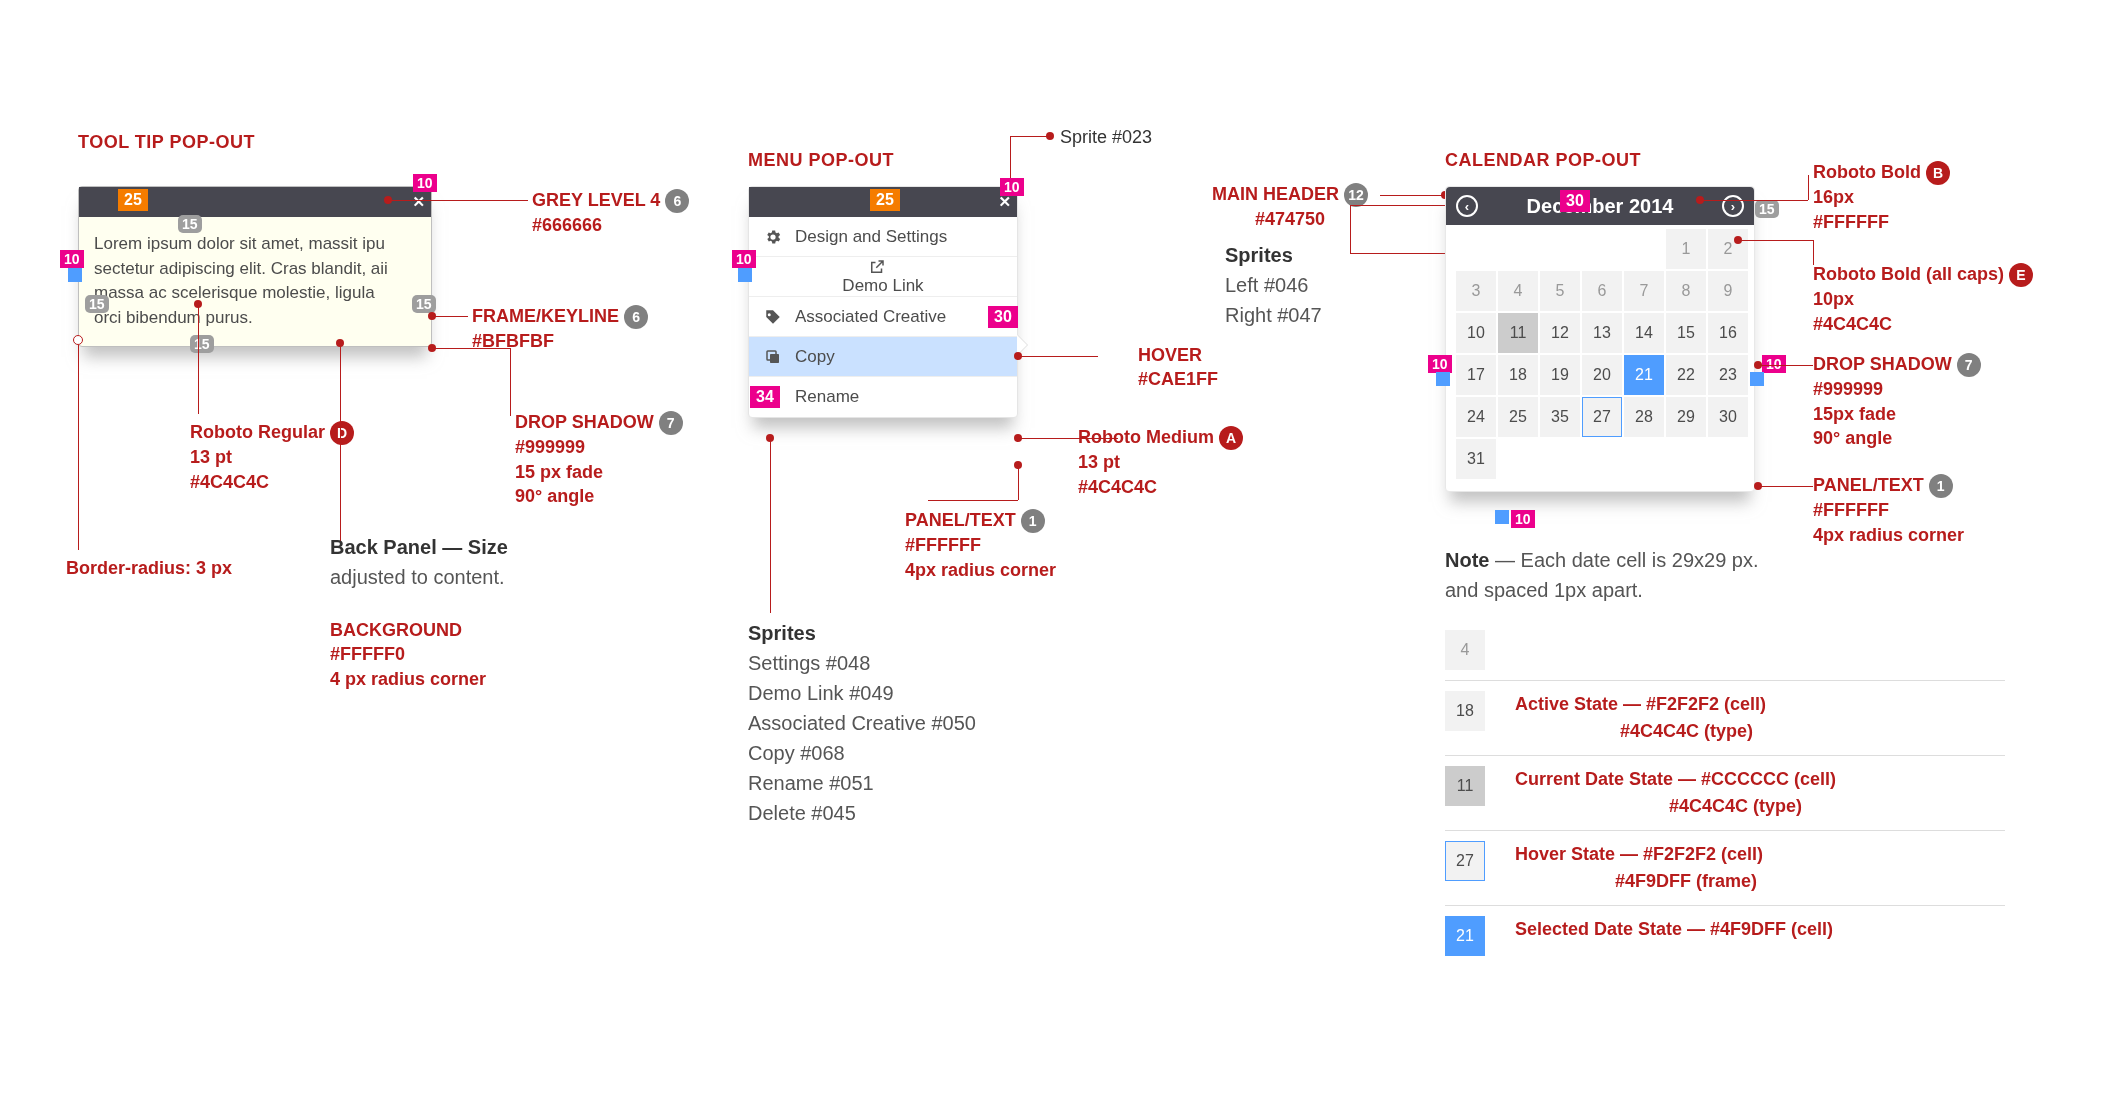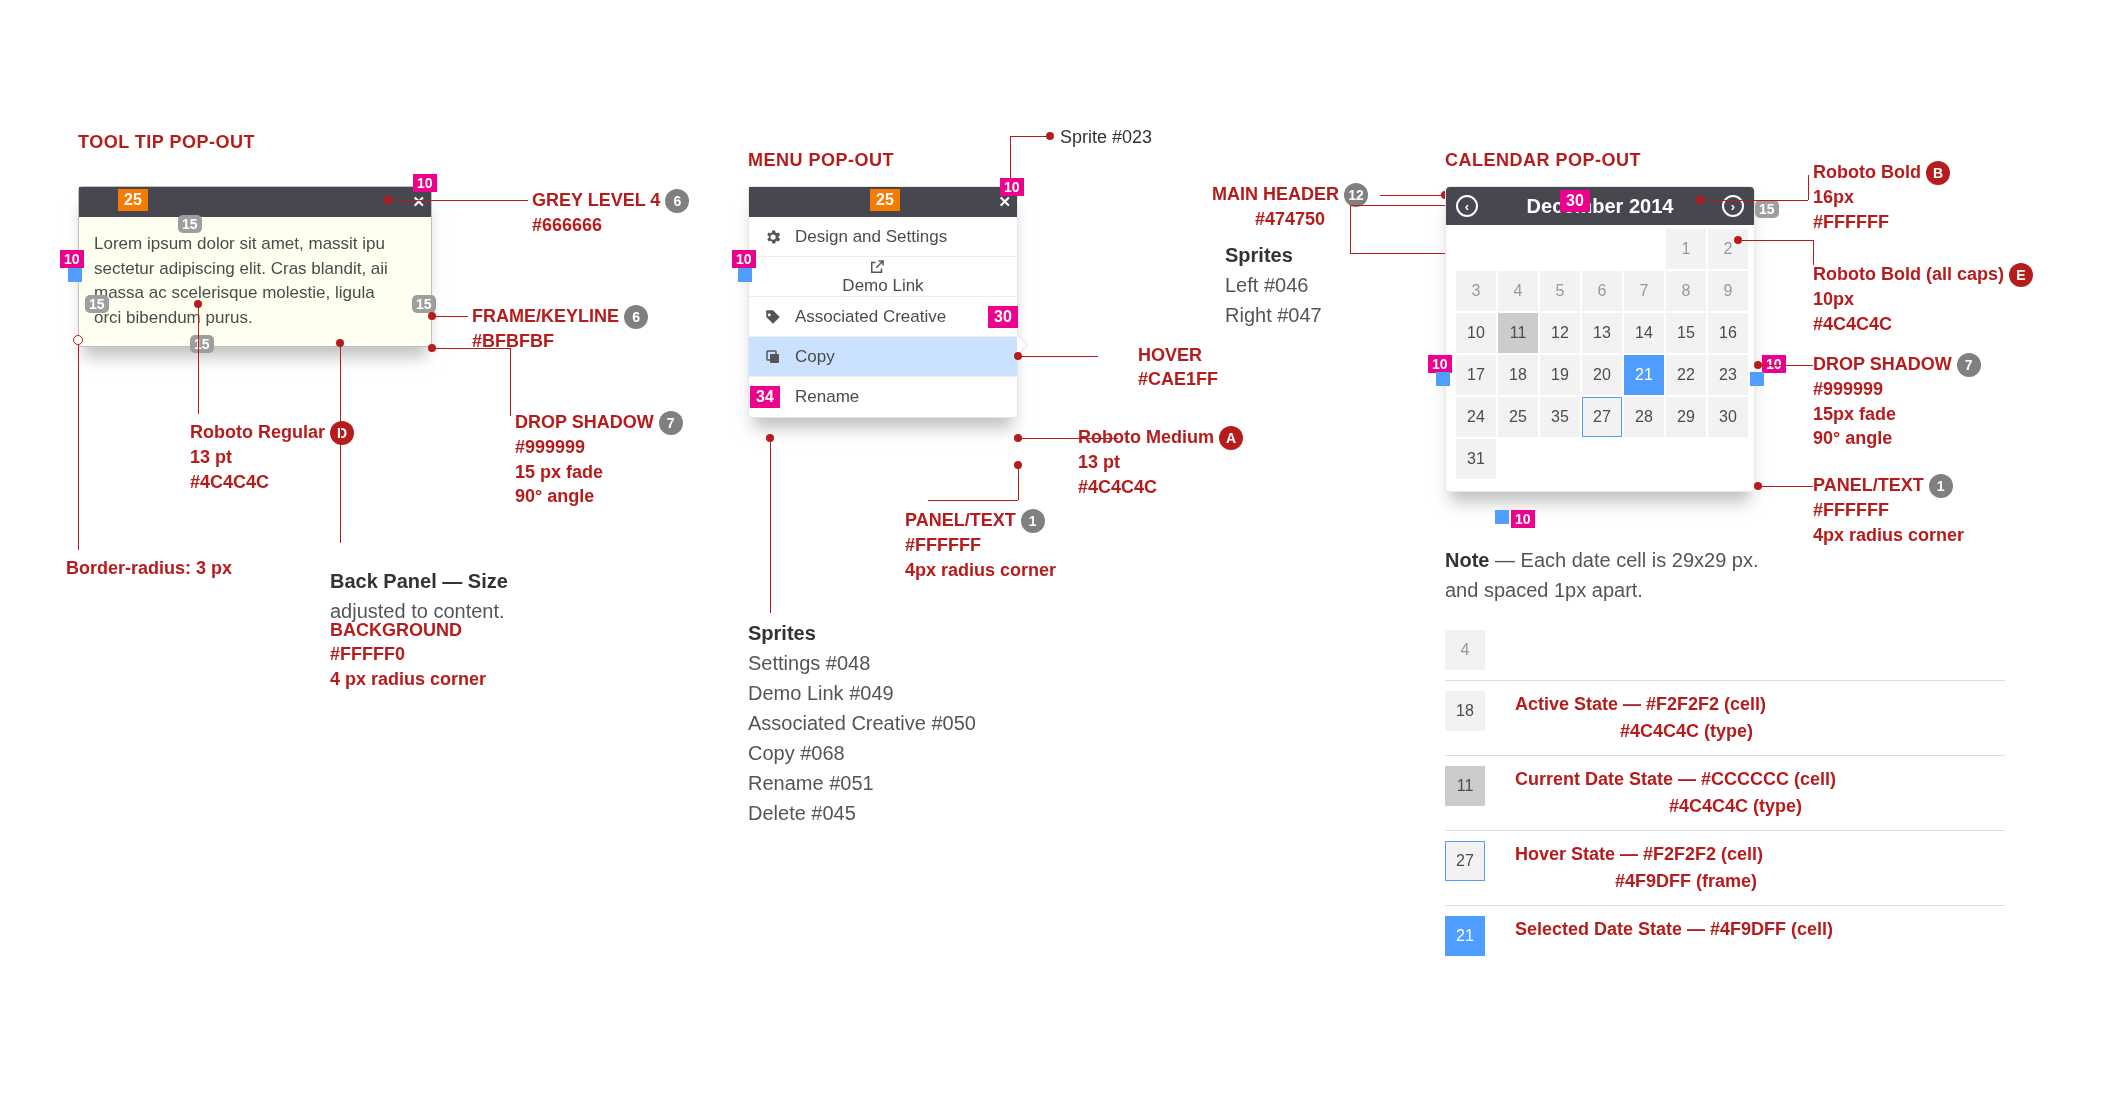--- a/index.html
+++ b/index.html
@@ -105,21 +105,21 @@
 <div class="dot" style="left:198px; top:304px;"></div>
 <div class="vline" style="left:198px; top:304px; height:110px;"></div>
 <div class="annot" style="left:190px; top:420px;">
   <span>Roboto Regular</span>&nbsp;<span class="badge-letter">D</span><br>
   <span>13 pt</span><br>
   <span>#4C4C4C</span>
 </div>
 
 <div class="dot" style="left:340px; top:343px;"></div>
 <div class="vline" style="left:340px; top:343px; height:200px;"></div>
-<div class="note" style="left:330px; top:566px;">
+<div class="note" style="left:330px; top:532px;">
   <strong>Back Panel — Size</strong><br>
   <span>adjusted to content.</span>
 </div>
 <div class="annot" style="left:330px; top:618px;">
   <span>BACKGROUND</span><br>
   <span>#FFFFF0</span><br>
   <span>4 px radius corner</span>
 </div>
 
 <div class="dot" style="left:388px; top:200px;"></div>

